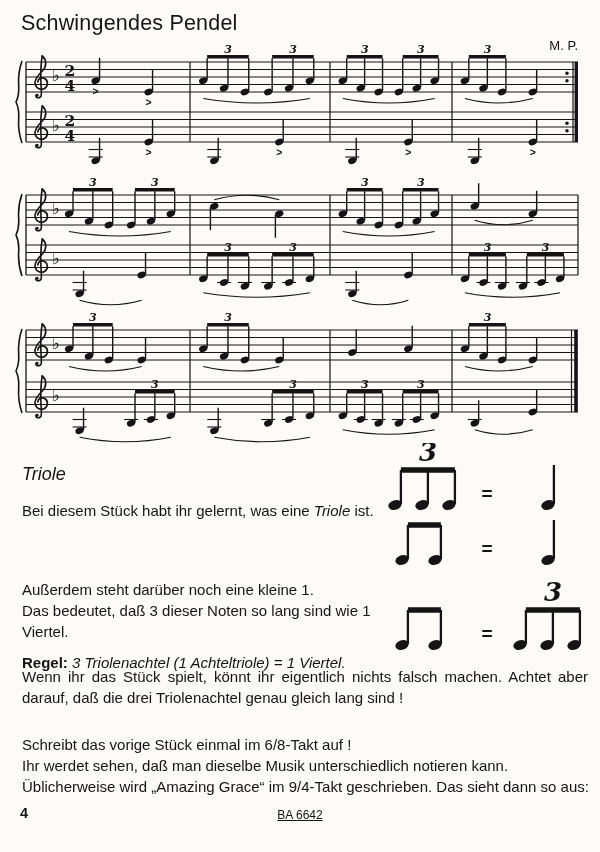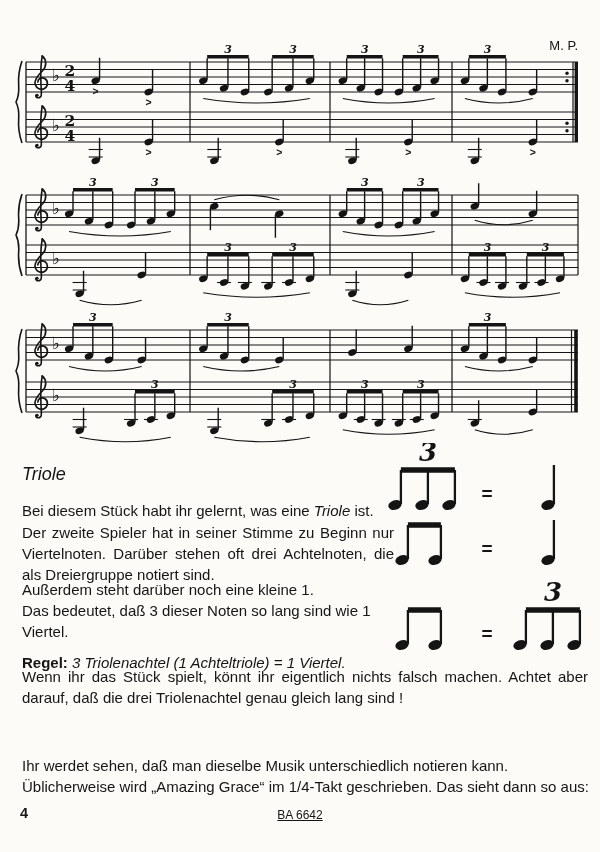--- a/index.html
+++ b/index.html
@@ -24,20 +24,21 @@
   svg .flat{font-family:"DejaVu Sans",sans-serif;font-size:17px;}
   svg .acc{font-family:"Liberation Sans",sans-serif;font-size:10.5px;font-weight:bold;}
   svg .big3{font-family:"DejaVu Serif",serif;font-style:italic;font-weight:600;font-size:26px;}
   svg .eq{font-family:"Liberation Sans",sans-serif;font-weight:bold;font-size:19px;}
 </style>
 </head>
 <body>
 
 <div class="page">
 
+  <div class="abs title">Schwingendes Pendel</div>
   <div class="abs composer">M. P.</div>
 
   <svg id="sys1" class="abs" style="left:0;top:30px" width="600" height="152">
       <line x1="26" y1="32" x2="578" y2="32" stroke="#141414" stroke-width="1"></line>
       <line x1="26" y1="39.5" x2="578" y2="39.5" stroke="#141414" stroke-width="1"></line>
       <line x1="26" y1="47" x2="578" y2="47" stroke="#141414" stroke-width="1"></line>
       <line x1="26" y1="54.5" x2="578" y2="54.5" stroke="#141414" stroke-width="1"></line>
       <line x1="26" y1="62" x2="578" y2="62" stroke="#141414" stroke-width="1"></line>
       <line x1="26" y1="82" x2="578" y2="82" stroke="#141414" stroke-width="1"></line>
       <line x1="26" y1="89.5" x2="578" y2="89.5" stroke="#141414" stroke-width="1"></line>
@@ -430,21 +431,20 @@
       <ellipse cx="474.76" cy="113.25" rx="4.3" ry="3.1" fill="#141414" transform="rotate(-20 474.76 113.25)"></ellipse>
       <line x1="478.65999999999997" y1="112.25" x2="478.65999999999997" y2="90.25" stroke="#141414" stroke-width="1.4"></line>
       <ellipse cx="532.76" cy="102" rx="4.3" ry="3.1" fill="#141414" transform="rotate(-20 532.76 102)"></ellipse>
       <line x1="536.66" y1="101" x2="536.66" y2="79" stroke="#141414" stroke-width="1.4"></line>
       <path d="M 474.76 119.75 Q 503.76 128.75 532.76 119.75" fill="none" stroke="#141414" stroke-width="1.2"></path>
     </svg>
 
   <div class="abs heading">Triole</div>
 
   <div class="abs txt" style="left:22px;top:500px;width:372px"><span>Bei diesem Stück habt ihr gelernt, was eine </span><span class="it">Triole</span><span> ist.</span></div>
-  <div class="abs txt just" style="left:22px;top:522px;width:372px"><span>Der zweite Spieler hat in seiner Stimme zu Beginn nur Viertelnoten. Darüber stehen oft drei Achtelnoten, die als Dreiergruppe notiert sind.</span></div>
   <div class="abs txt" style="left:22px;top:579px;width:380px"><span>Außerdem steht darüber noch eine kleine 1.</span></div>
   <div class="abs txt" style="left:22px;top:600px;width:380px"><span>Das bedeutet, daß 3 dieser Noten so lang sind wie 1 Viertel.</span></div>
   <div class="abs txt" style="left:22px;top:652px;width:380px"><span class="b">Regel:</span><span class="it"> 3 Triolenachtel (1 Achteltriole) = 1 Viertel.</span></div>
 
   <svg id="examples" class="abs" style="left:380px;top:443px" width="218" height="228">
       <ellipse cx="15" cy="62" rx="6.8" ry="4.8" fill="#141414" transform="rotate(-18 15 62)"></ellipse>
       <line x1="20.9" y1="61" x2="20.9" y2="27" stroke="#141414" stroke-width="2.3"></line>
       <ellipse cx="42" cy="62" rx="6.8" ry="4.8" fill="#141414" transform="rotate(-18 42 62)"></ellipse>
       <line x1="47.9" y1="61" x2="47.9" y2="27" stroke="#141414" stroke-width="2.3"></line>
       <ellipse cx="69" cy="62" rx="6.8" ry="4.8" fill="#141414" transform="rotate(-18 69 62)"></ellipse>
@@ -472,17 +472,18 @@
       <line x1="145.9" y1="201" x2="145.9" y2="167" stroke="#141414" stroke-width="2.3"></line>
       <ellipse cx="167" cy="202" rx="6.8" ry="4.8" fill="#141414" transform="rotate(-18 167 202)"></ellipse>
       <line x1="172.9" y1="201" x2="172.9" y2="167" stroke="#141414" stroke-width="2.3"></line>
       <ellipse cx="194" cy="202" rx="6.8" ry="4.8" fill="#141414" transform="rotate(-18 194 202)"></ellipse>
       <line x1="199.9" y1="201" x2="199.9" y2="167" stroke="#141414" stroke-width="2.3"></line>
       <line x1="145.9" y1="167" x2="199.9" y2="167" stroke="#141414" stroke-width="5.5"></line>
       <text x="173" y="158" text-anchor="middle" class="big3">3</text>
     </svg>
 
   <div class="abs txt just" style="left:22px;top:666px;width:566px"><span>Wenn ihr das Stück spielt, könnt ihr eigentlich nichts falsch machen. Achtet aber darauf, daß die drei Triolenachtel genau gleich lang sind !</span></div>
-  <div class="abs txt" style="left:22px;top:755px;width:568px"><span>Ihr werdet sehen, daß man dieselbe Musik unterschiedlich notieren kann. Üblicherweise wird „Amazing Grace“ im 1/4-Takt geschrieben. Das sieht dann so aus:</span></div>
+  <div class="abs txt" style="left:22px;top:734px;width:566px"><span>Schreibt das vorige Stück einmal im 6/8-Takt auf !</span></div>
+  <div class="abs txt" style="left:22px;top:755px;width:568px"><span>Ihr werdet sehen, daß man dieselbe Musik unterschiedlich notieren kann. Üblicherweise wird „Amazing Grace“ im 9/4-Takt geschrieben. Das sieht dann so aus:</span></div>
 
   <div class="abs footer-num">4</div>
   <div class="abs plate">BA 6642</div>
 </div>
 
 </body></html>

